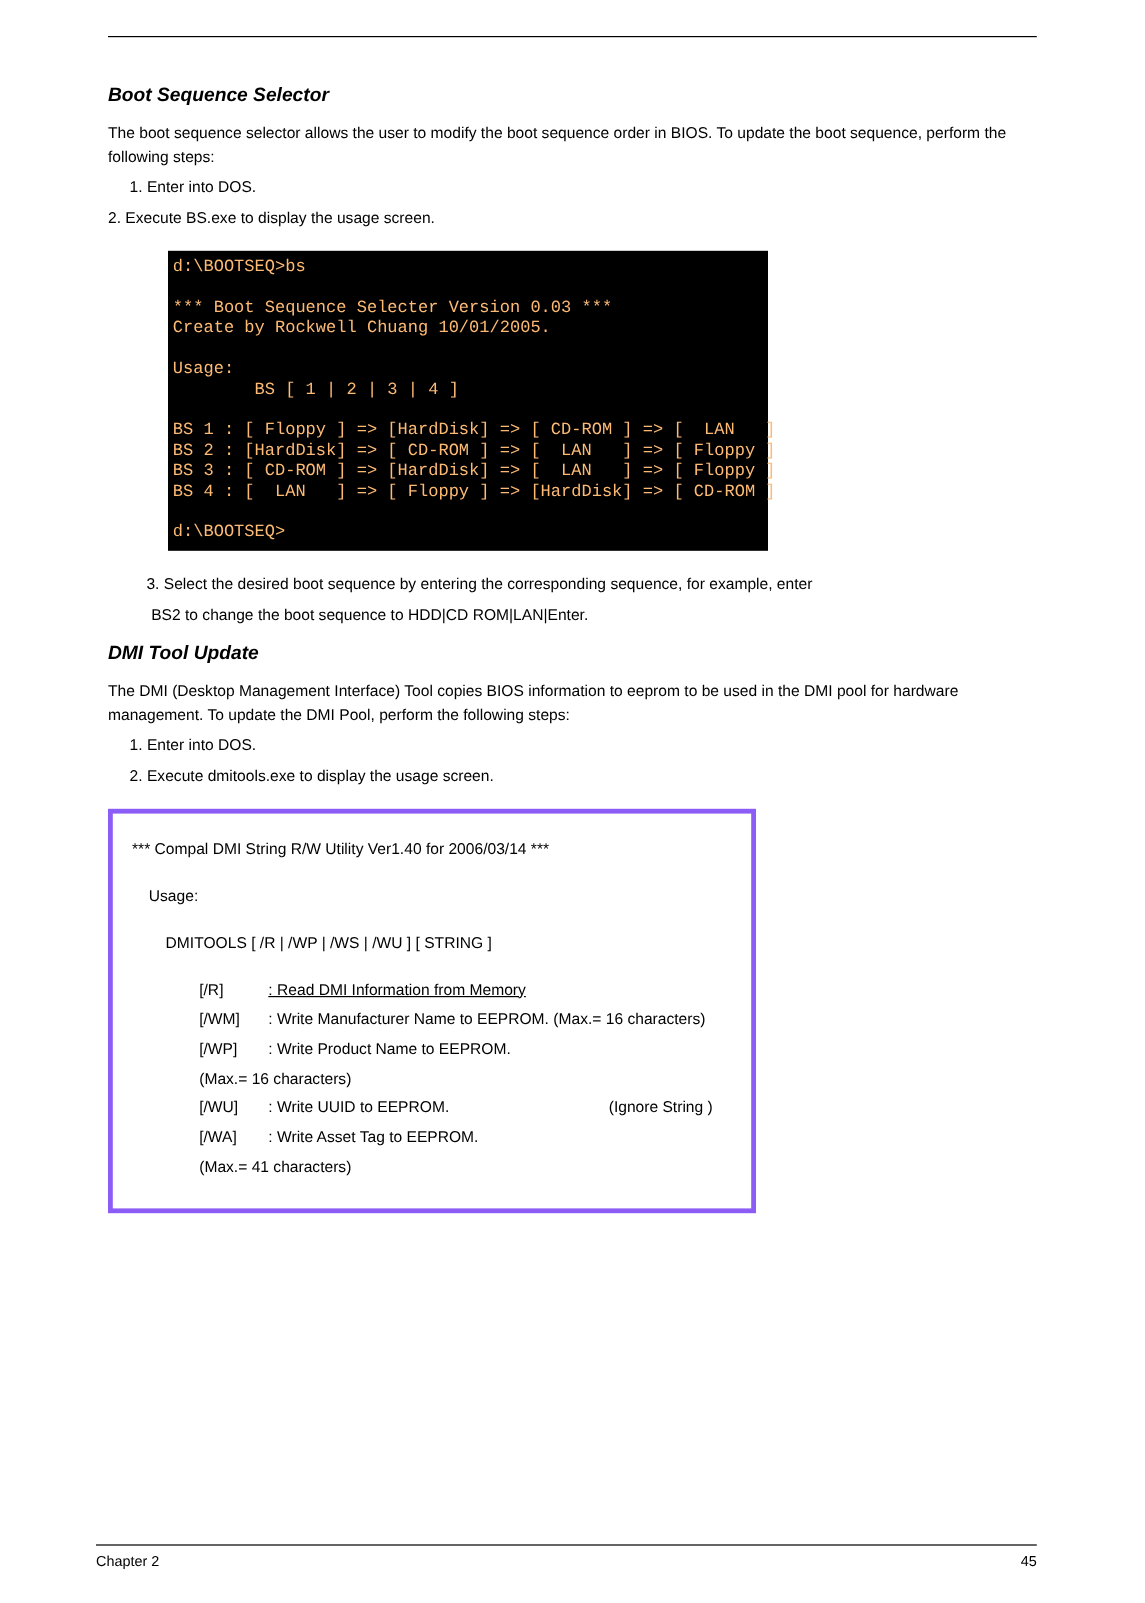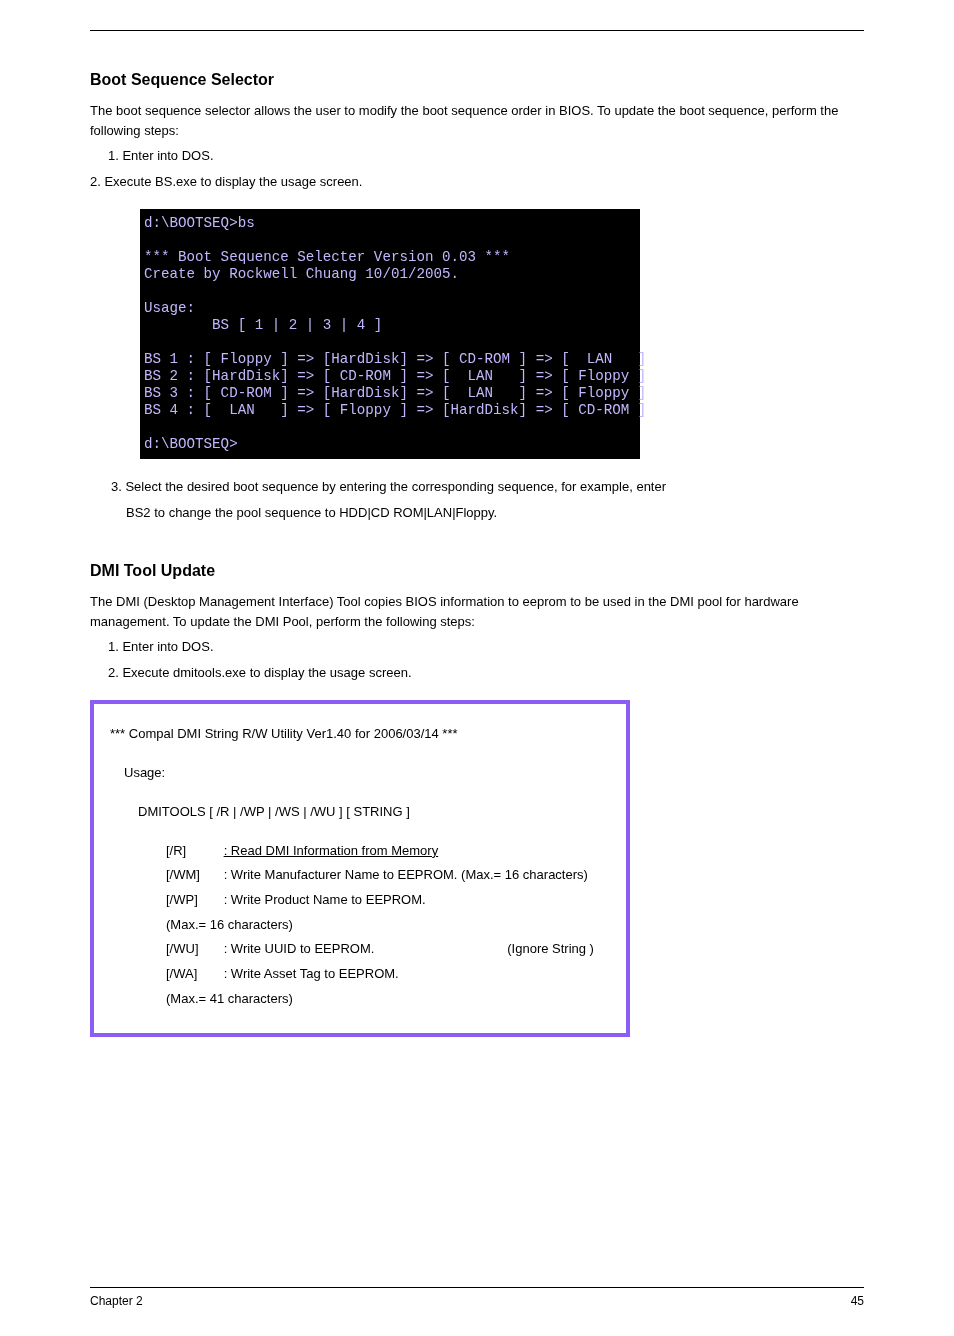--- a/index.html
+++ b/index.html
@@ -17,29 +17,30 @@
   }
   .topline {
     border-top: 1px solid #000;
     margin-bottom: 40px;
   }
   .sec-title {
     font-size: 16px;
     font-weight: bold;
     margin-top: 8px;
     margin-bottom: 12px;
+    font-style: italic;
   }
   .para {
     font-size: 13px;
     line-height: 1.5;
     margin-bottom: 6px;
   }
   .terminal {
     background: #000;
-    color: #c4b5fd;
+    color: #fdba74;
     font-family: "Courier New", monospace;
     font-size: 14.2px;
     line-height: 1.2;
     width: 500px;
     margin: 18px 0 18px 50px;
     padding: 6px 4px 6px 4px;
     white-space: pre;
   }
   .box {
     border: 4px solid #8b5cf6;
@@ -53,21 +54,21 @@
   .box-row { display: block; }
   .box-indent1 { padding-left: 14px; }
   .box-indent2 { padding-left: 28px; }
   .box-indent3 { padding-left: 56px; }
   .opt-key { display: inline-block; width: 54px; }
   .opt-desc { display: inline-block; width: 280px; }
   .opt-extra { display: inline-block; }
   .footer {
     position: absolute;
     bottom: 28px;
-    left: 90px;
+    left: 80px;
     right: 90px;
     border-top: 1px solid #000;
     padding-top: 6px;
     font-size: 12px;
     display: flex;
     justify-content: space-between;
   }
 </style>
 </head>
 <body>
@@ -89,27 +90,27 @@
 <span>Usage:</span>
 <span>        BS [ 1 | 2 | 3 | 4 ]</span>
 <span></span>
 <span>BS 1 : [ Floppy ] =&gt; [HardDisk] =&gt; [ CD-ROM ] =&gt; [  LAN   ]</span>
 <span>BS 2 : [HardDisk] =&gt; [ CD-ROM ] =&gt; [  LAN   ] =&gt; [ Floppy ]</span>
 <span>BS 3 : [ CD-ROM ] =&gt; [HardDisk] =&gt; [  LAN   ] =&gt; [ Floppy ]</span>
 <span>BS 4 : [  LAN   ] =&gt; [ Floppy ] =&gt; [HardDisk] =&gt; [ CD-ROM ]</span>
 <span></span>
 <span>d:\BOOTSEQ&gt;</span></div>
 
-    <div class="para" style="margin-left:21px;">
+    <div class="para" style="margin-left:32px;">
       <span>3. Select the desired boot sequence by entering the corresponding sequence, for example, enter </span>
     </div>
-    <div class="para" style="margin-left:36px;">BS2 to change the pool sequence to HDD|CD ROM|LAN|Floppy.</div>
+    <div class="para" style="margin-left:36px;">BS2 to change the boot sequence to HDD|CD ROM|LAN|Enter.</div>
   </div>
 
-  <div style="margin-top:40px;">
+  <div style="margin-top:14px;">
     <div class="sec-title">DMI Tool Update</div>
     <div class="para">The DMI (Desktop Management Interface) Tool copies BIOS information to eeprom to be used in the DMI pool for hardware management. To update the DMI Pool, perform the following steps:</div>
     <div class="para" style="margin-left:18px;">1. Enter into DOS.</div>
     <div class="para" style="margin-left:18px;">2. Execute dmitools.exe to display the usage screen.</div>
 
     <div class="box">
       <div class="box-row">*** Compal DMI String R/W Utility Ver1.40 for 2006/03/14 ***</div>
       <div class="box-row" style="height:14px;"></div>
       <div class="box-row box-indent1">Usage:</div>
       <div class="box-row" style="height:14px;"></div>

